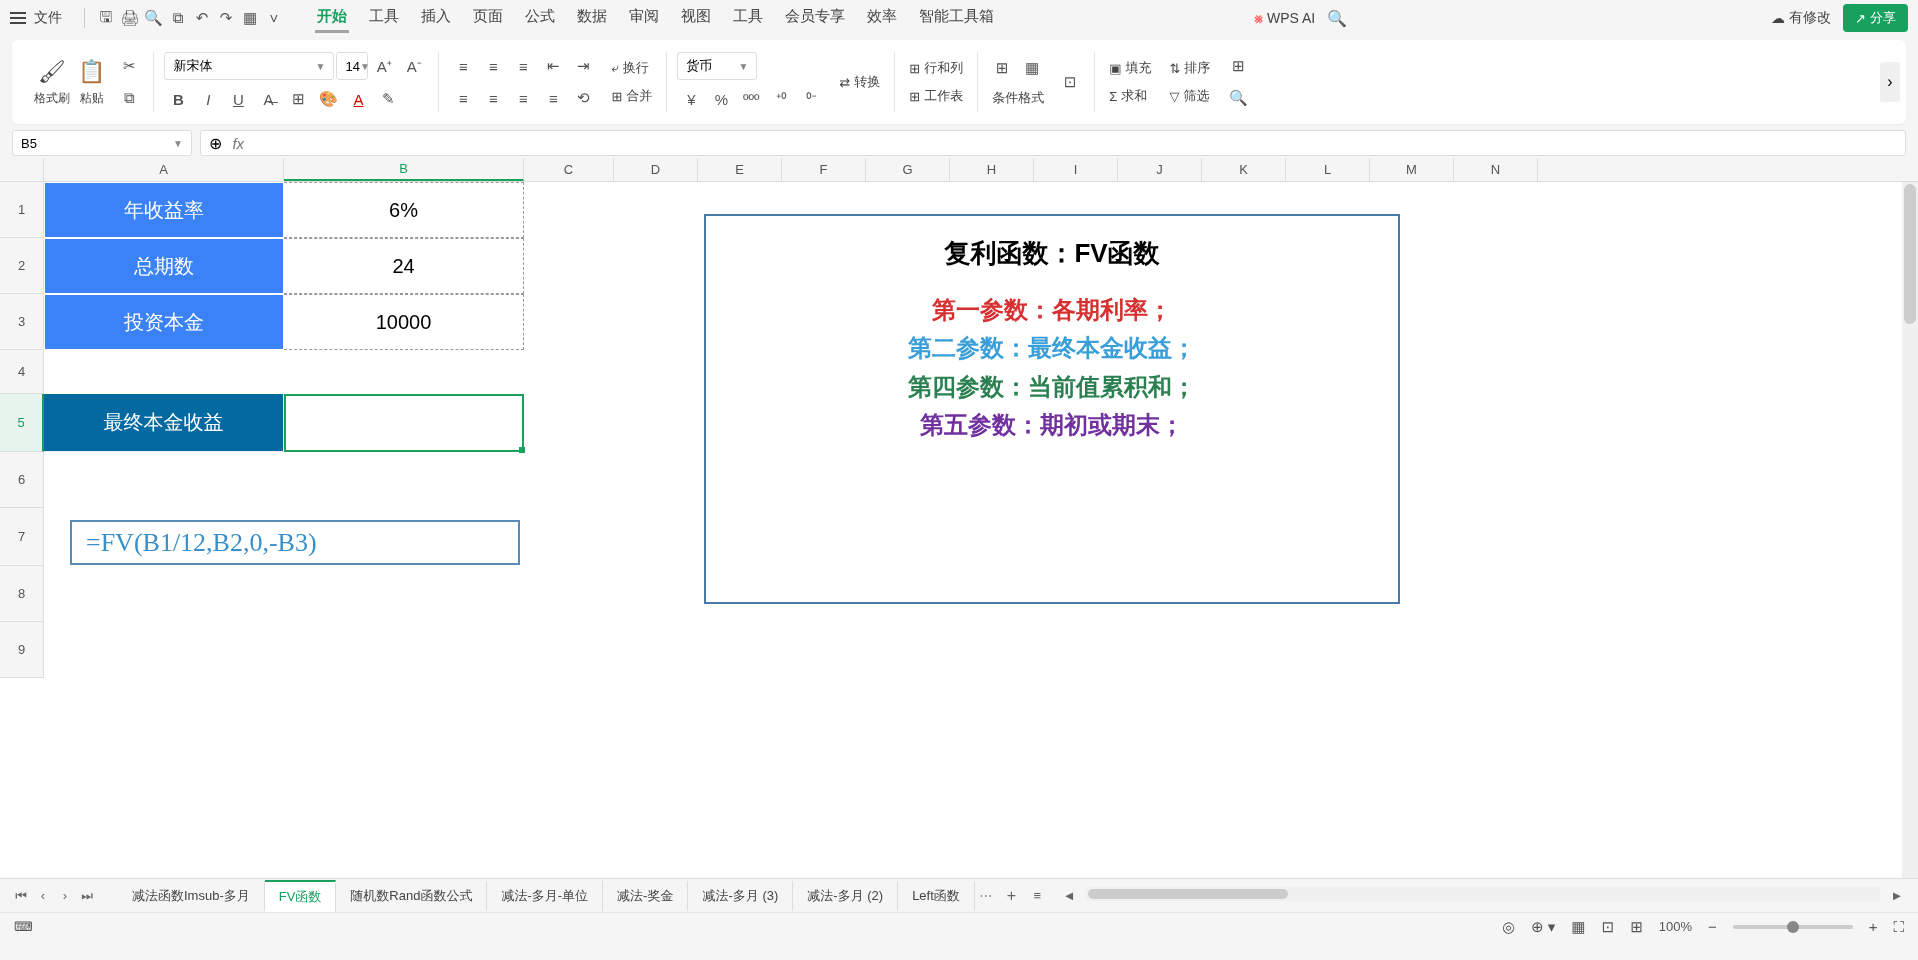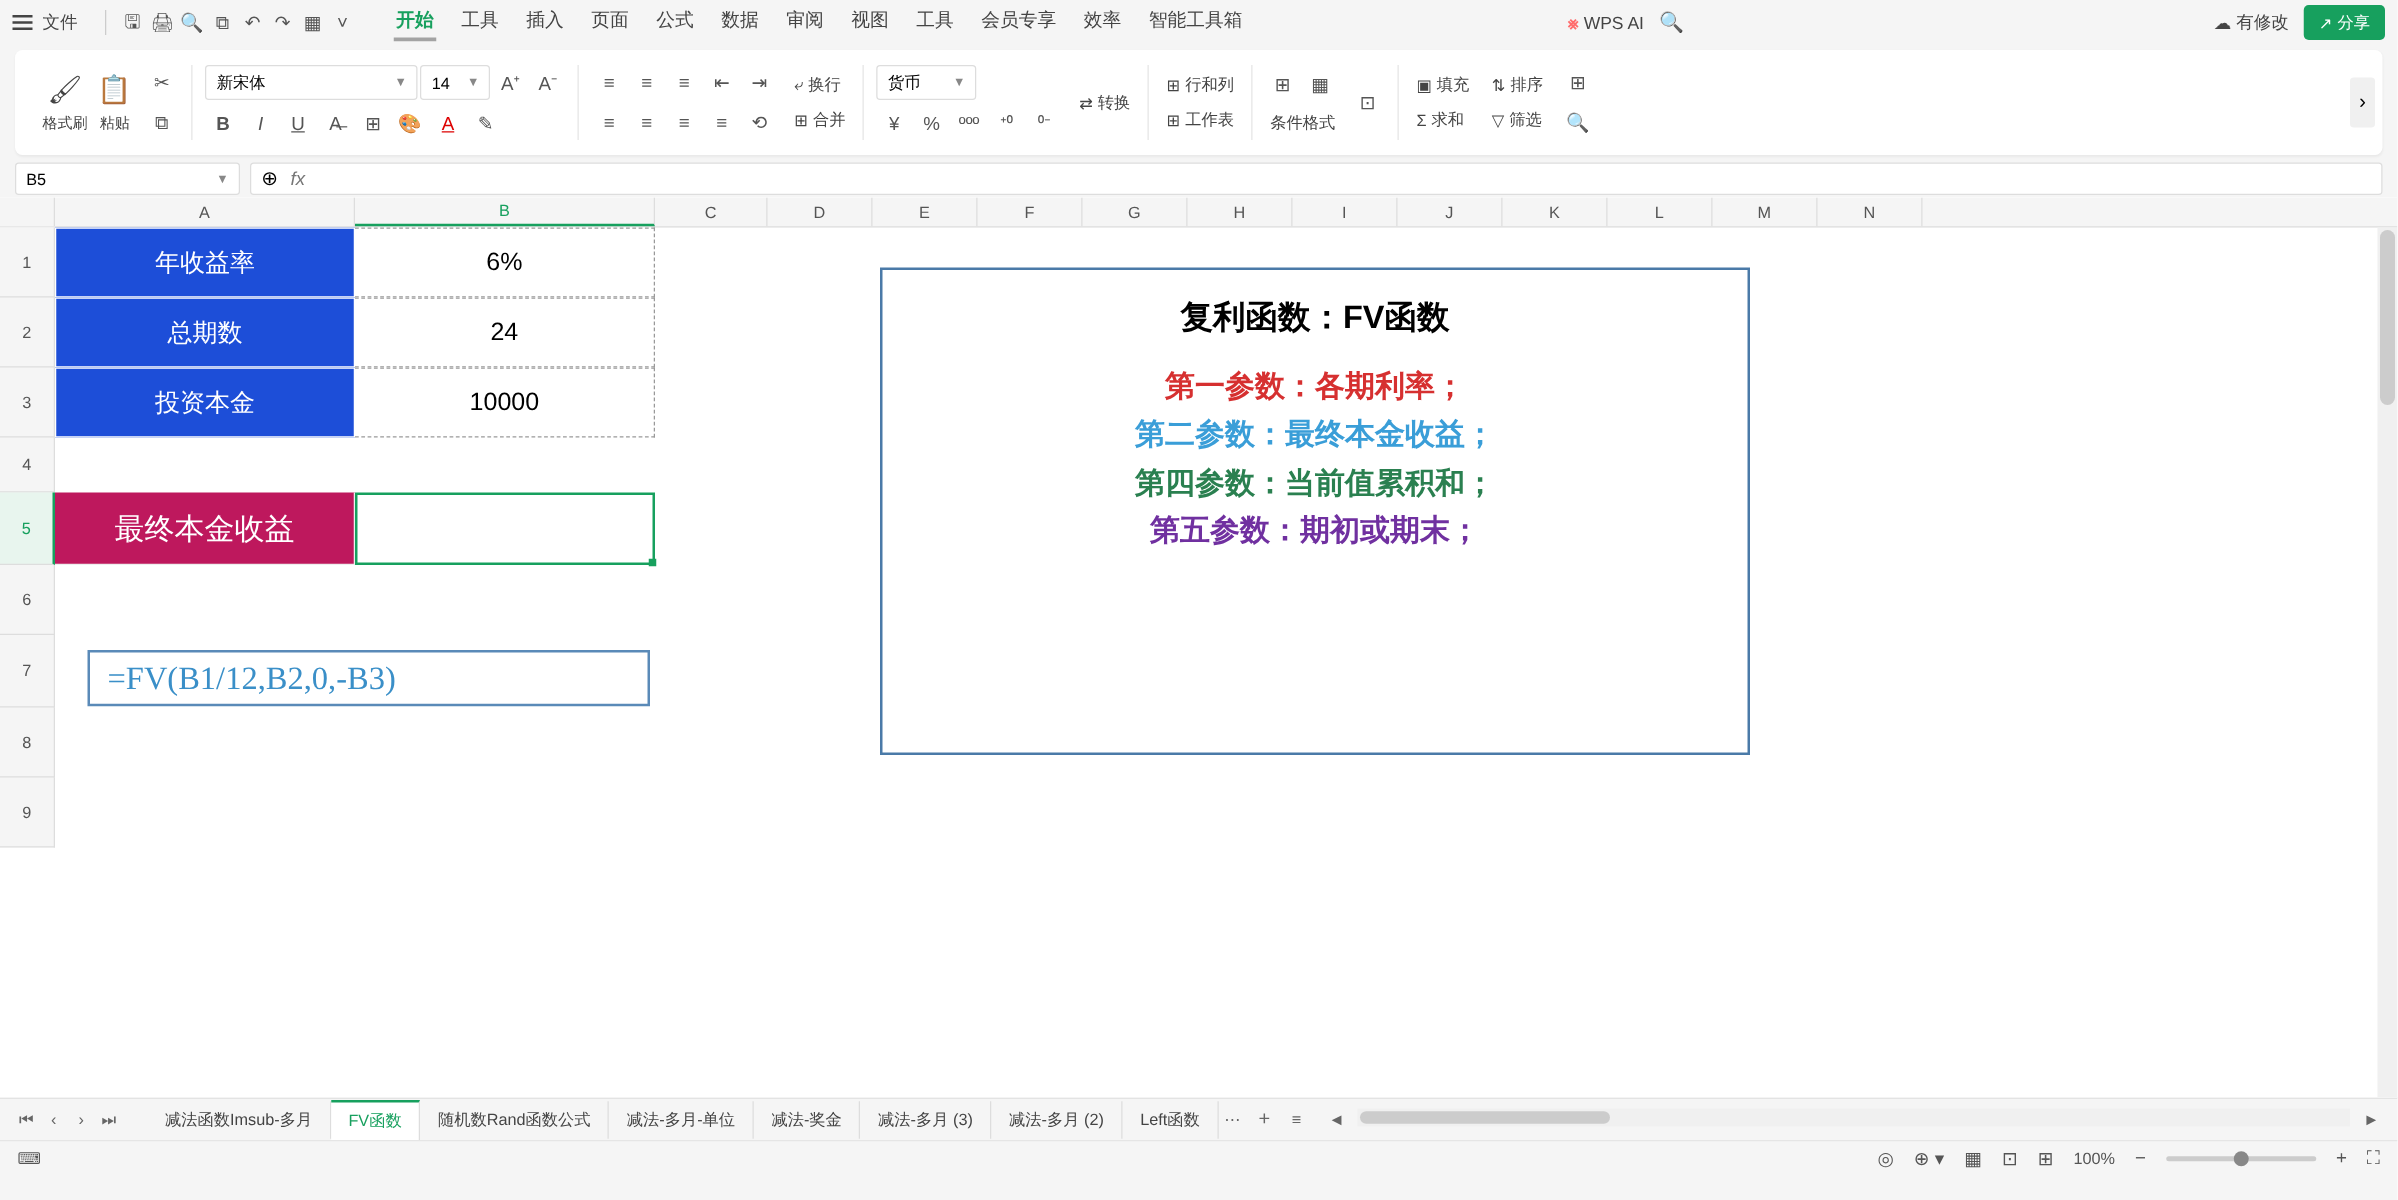--- a/index.html
+++ b/index.html
@@ -26,21 +26,21 @@
     
     .ribbon { background: white; margin: 4px 12px; border-radius: 6px; height: 84px; display: flex; align-items: center; padding: 6px 8px; position: relative; box-shadow: 0 1px 2px rgba(0,0,0,0.05); }
     .ribbon-group { display: flex; align-items: center; padding: 0 10px; }
     .ribbon-divider { width: 1px; height: 60px; background: #e5e5e5; }
     .ribbon-btn-tall { display: flex; flex-direction: column; align-items: center; gap: 4px; cursor: pointer; padding: 4px; font-size: 12px; color: #444; }
     .ribbon-btn-tall .icon { font-size: 22px; height: 28px; display: flex; align-items: center; }
     .ribbon-btn-small { width: 28px; height: 26px; display: flex; align-items: center; justify-content: center; cursor: pointer; color: #555; font-size: 15px; }
     .ribbon-col { display: flex; flex-direction: column; gap: 6px; }
     .ribbon-row { display: flex; align-items: center; gap: 2px; }
     .font-select { border: 1px solid #ddd; border-radius: 3px; padding: 3px 8px; width: 170px; height: 28px; display: flex; align-items: center; justify-content: space-between; cursor: pointer; font-size: 13px; }
-    .size-select { border: 1px solid #ddd; border-radius: 3px; padding: 3px 8px; width: 56px; height: 28px; display: flex; align-items: center; justify-content: space-between; cursor: pointer; font-size: 13px; }
+    .size-select { border: 1px solid #ddd; border-radius: 3px; padding: 3px 8px; width: 32px; height: 28px; display: flex; align-items: center; justify-content: space-between; cursor: pointer; font-size: 13px; }
     .num-select { border: 1px solid #ddd; border-radius: 3px; padding: 3px 8px; width: 80px; height: 28px; display: flex; align-items: center; justify-content: space-between; cursor: pointer; font-size: 13px; }
     .dropdown-caret { font-size: 10px; color: #888; }
     .ribbon-btn-label { display: flex; align-items: center; gap: 4px; cursor: pointer; font-size: 13px; color: #444; padding: 2px 4px; }
     .ribbon-expand { position: absolute; right: 6px; top: 50%; transform: translateY(-50%); width: 20px; height: 40px; background: #f0f0f0; border-radius: 3px; display: flex; align-items: center; justify-content: center; cursor: pointer; }
     
     
     .formula-row { height: 30px; display: flex; align-items: center; padding: 0 12px; gap: 8px; }
     .name-box { width: 180px; height: 26px; background: white; border: 1px solid #ddd; border-radius: 3px; display: flex; align-items: center; justify-content: space-between; padding: 0 8px; font-size: 13px; }
     .formula-bar { flex: 1; height: 26px; background: white; border: 1px solid #ddd; border-radius: 3px; display: flex; align-items: center; padding: 0 8px; gap: 10px; }
     .fx-icon { font-style: italic; color: #777; font-size: 15px; }
@@ -54,23 +54,23 @@
     .grid-body { display: flex; }
     .row-headers { width: 44px; background: #f5f5f5; }
     .row-h { height: 56px; border-bottom: 1px solid #ddd; border-right: 1px solid #ddd; display: flex; align-items: center; justify-content: center; font-size: 13px; color: #555; cursor: pointer; }
     .row-h.r4 { height: 44px; }
     .row-h.r6, .row-h.r8, .row-h.r9 { height: 56px; }
     .row-h.active { background: #e8f5ee; color: #17a05e; border-right: 2px solid #17a05e; }
     .cells { position: relative; flex: 1; }
     .cell { position: absolute; border-right: 1px solid #eee; border-bottom: 1px solid #eee; }
     
     
-    .cell-header { background: #1d4ed8; color: white; font-size: 20px; display: flex; align-items: center; justify-content: center; border: 1px solid white; }
+    .cell-header { background: #3b82f6; color: white; font-size: 20px; display: flex; align-items: center; justify-content: center; border: 1px solid white; }
     .cell-value { background: white; font-size: 20px; display: flex; align-items: center; justify-content: center; border-top: 1px dashed #999; border-right: 1px dashed #999; border-bottom: 1px dashed #999; }
-    .cell-green { background: #be185d; color: white; font-size: 24px; display: flex; align-items: center; justify-content: center; }
+    .cell-green { background: #0369a1; color: white; font-size: 20px; display: flex; align-items: center; justify-content: center; }
     .cell-selected { border: 2px solid #17a05e; }
     .fill-handle { position: absolute; width: 6px; height: 6px; background: #17a05e; bottom: -3px; right: -3px; }
     .formula-box { border: 2px solid #5a8ab8; background: white; color: #3a8fc8; font-size: 26px; font-family: "SimSun", serif; display: flex; align-items: center; padding: 8px 14px; }
     
     
     .info-panel { position: absolute; border: 2px solid #4a7aa8; background: white; padding: 20px 30px; font-family: "SimSun", serif; }
     .info-title { font-size: 26px; font-weight: bold; text-align: center; margin-bottom: 20px; }
     .info-formula { font-size: 26px; text-align: center; margin-bottom: 30px; font-weight: bold; }
     .info-param { font-size: 24px; text-align: center; line-height: 1.6; font-weight: bold; }
     .p1 { color: #d63030; }

